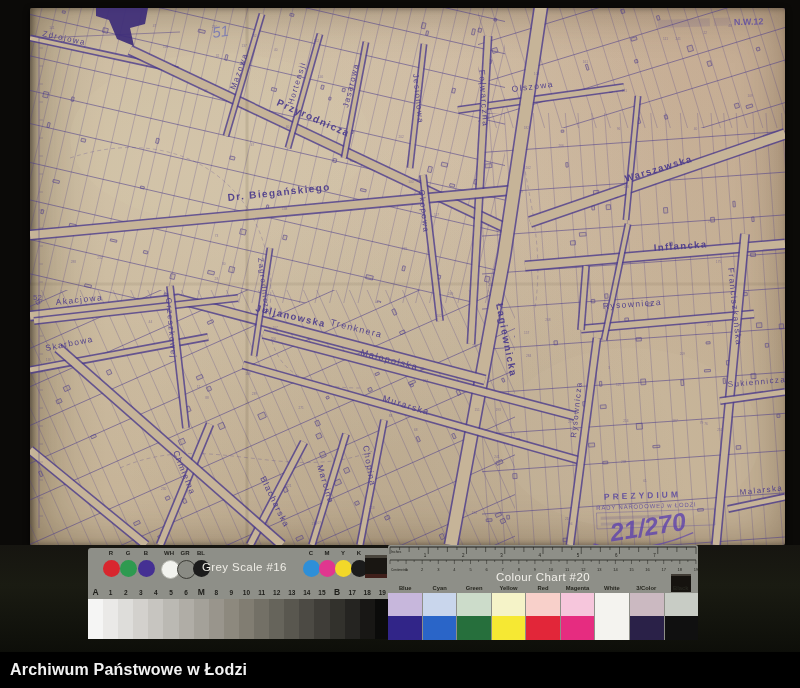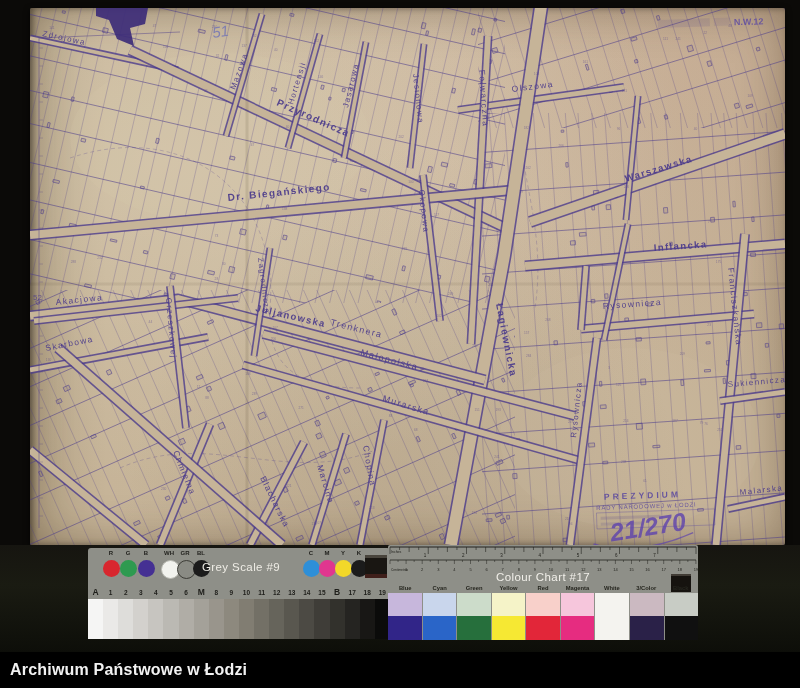--- a/index.html
+++ b/index.html
@@ -839,21 +839,21 @@
           <div class="gs-dot" style="left: 105px; background: rgb(27, 27, 27);"></div>
           <div class="gs-dot-label" style="left: 223px;">C</div>
           <div class="gs-dot" style="left: 215px; background: rgb(46, 143, 216);"></div>
           <div class="gs-dot-label" style="left: 239px;">M</div>
           <div class="gs-dot" style="left: 231px; background: rgb(224, 54, 143);"></div>
           <div class="gs-dot-label" style="left: 255px;">Y</div>
           <div class="gs-dot" style="left: 247px; background: rgb(242, 216, 41);"></div>
           <div class="gs-dot-label" style="left: 271px;">K</div>
           <div class="gs-dot" style="left: 263px; background: rgb(27, 27, 27);"></div>
         </div>
-      <div class="gs-title">Grey Scale #9</div>
+      <div class="gs-title">Grey Scale #16</div>
       <div class="gs-logo"></div>
     </div>
     <div class="gs-labels" id="gs-labels">
         <div class="gs-label major">A</div>
         <div class="gs-label">1</div>
         <div class="gs-label">2</div>
         <div class="gs-label">3</div>
         <div class="gs-label">4</div>
         <div class="gs-label">5</div>
         <div class="gs-label">6</div>
@@ -993,21 +993,21 @@
         <text x="195.20000000000002" y="25.5" font-size="4" fill="#23231e" text-anchor="middle">12</text>
         <text x="211.3" y="25.5" font-size="4" fill="#23231e" text-anchor="middle">13</text>
         <text x="227.40000000000003" y="25.5" font-size="4" fill="#23231e" text-anchor="middle">14</text>
         <text x="243.50000000000003" y="25.5" font-size="4" fill="#23231e" text-anchor="middle">15</text>
         <text x="259.6" y="25.5" font-size="4" fill="#23231e" text-anchor="middle">16</text>
         <text x="275.70000000000005" y="25.5" font-size="4" fill="#23231e" text-anchor="middle">17</text>
         <text x="291.8" y="25.5" font-size="4" fill="#23231e" text-anchor="middle">18</text>
         <text x="307.90000000000003" y="25.5" font-size="4" fill="#23231e" text-anchor="middle">19</text>
         <text x="3" y="25.5" font-size="3.2" fill="#23231e">Centimetres</text>
       </svg>
-    <div class="cc-title">Colour Chart #17</div>
+    <div class="cc-title">Colour Chart #20</div>
     <div class="cc-logo"></div>
     <div class="cc-labels" id="cc-labels">
         <div class="cc-label">Blue</div>
         <div class="cc-label">Cyan</div>
         <div class="cc-label">Green</div>
         <div class="cc-label">Yellow</div>
         <div class="cc-label">Red</div>
         <div class="cc-label">Magenta</div>
         <div class="cc-label">White</div>
         <div class="cc-label">3/Color</div>

